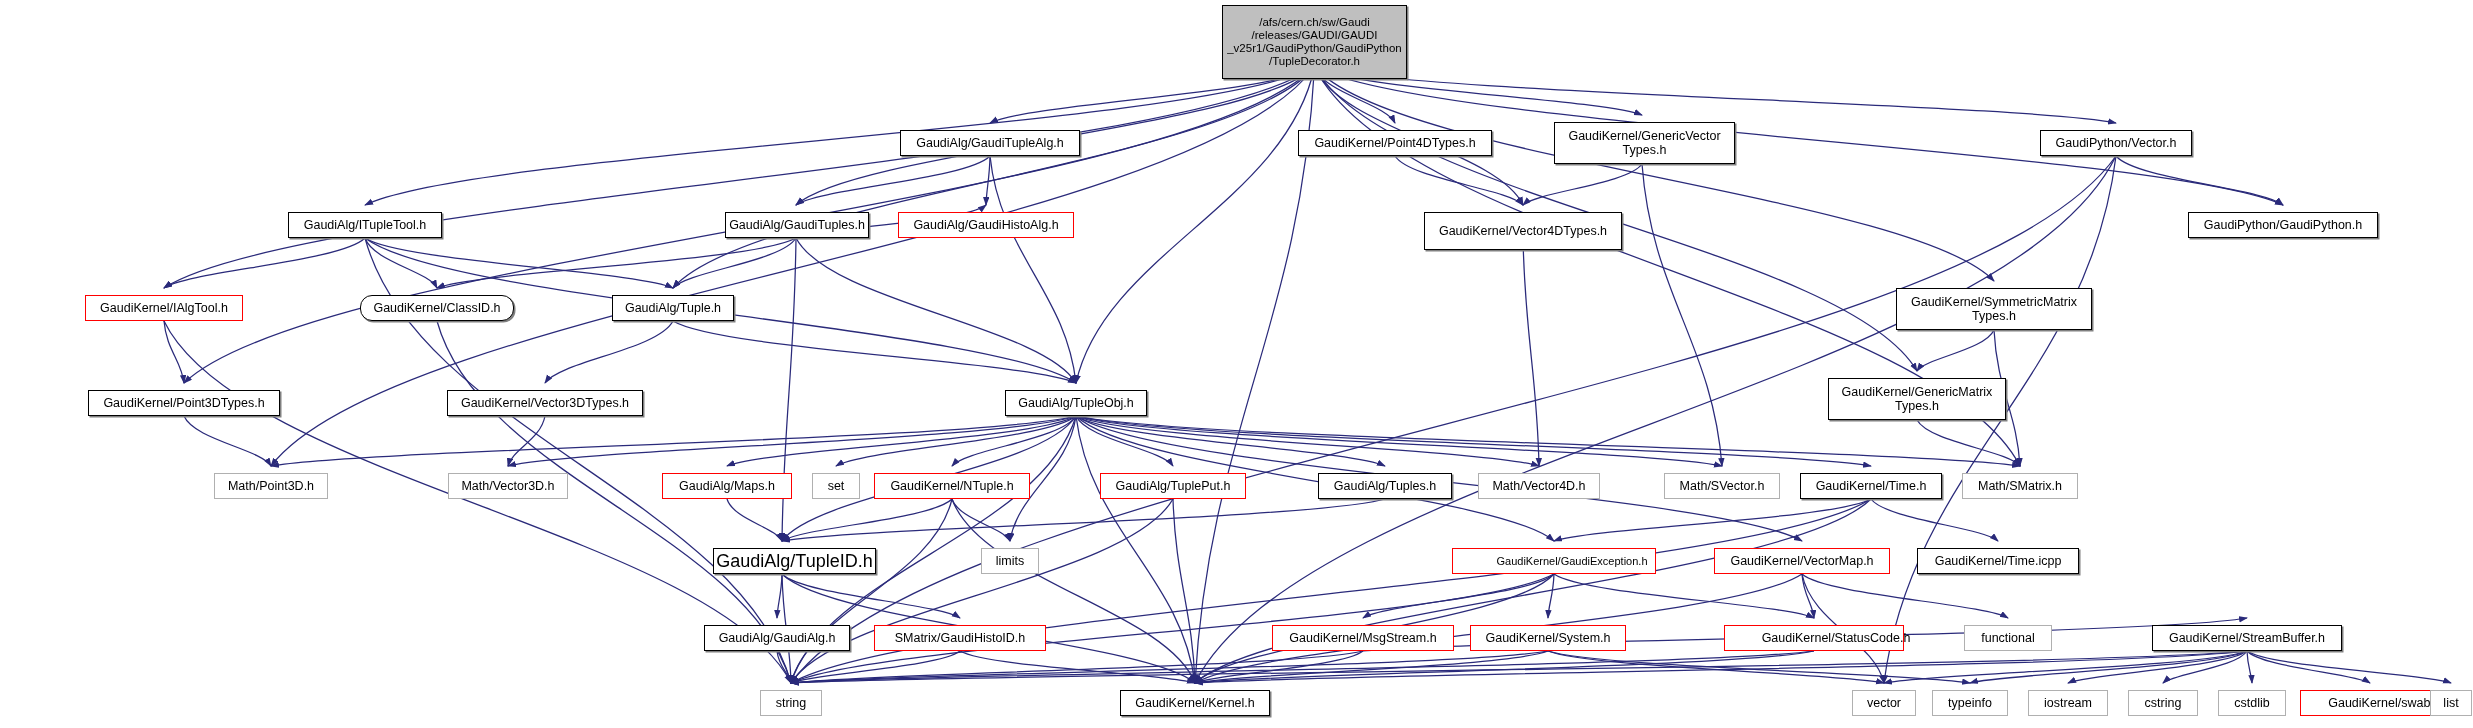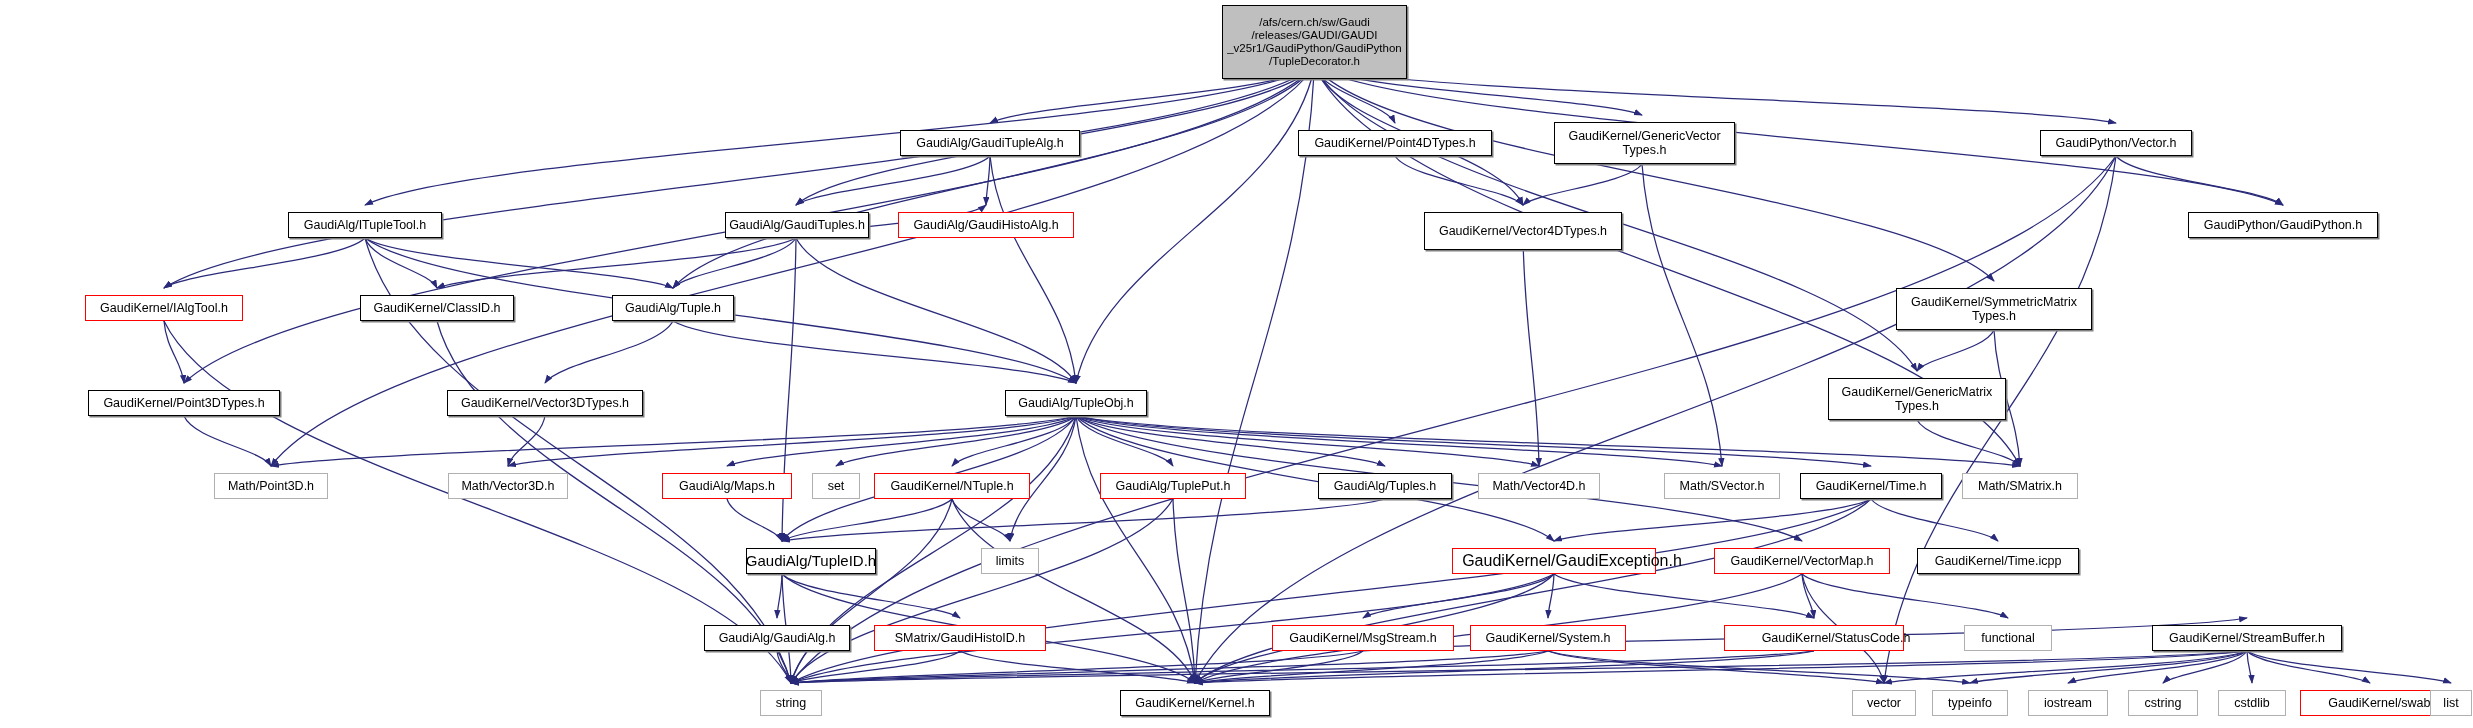--- a/index.html
+++ b/index.html
@@ -147,43 +147,43 @@
       <div class="node n-black" style="left: 1298px; top: 130px; width: 194px; height: 26px; font-size: 12.5px;">GaudiKernel/Point4DTypes.h</div>
       <div class="node n-black" style="left: 1554px; top: 122px; width: 181px; height: 42px; font-size: 12.5px;">GaudiKernel/GenericVector
 Types.h</div>
       <div class="node n-black" style="left: 2040px; top: 130px; width: 152px; height: 26px; font-size: 12.5px;">GaudiPython/Vector.h</div>
       <div class="node n-black" style="left: 288px; top: 212px; width: 154px; height: 26px; font-size: 12.5px;">GaudiAlg/ITupleTool.h</div>
       <div class="node n-black" style="left: 712px; top: 212px; width: 144px; height: 26px; font-size: 12.5px; margin-left: 13px;">GaudiAlg/GaudiTuples.h</div>
       <div class="node n-red" style="left: 898px; top: 212px; width: 176px; height: 26px; font-size: 12.5px;">GaudiAlg/GaudiHistoAlg.h</div>
       <div class="node n-black" style="left: 1424px; top: 212px; width: 198px; height: 38px; font-size: 12.5px;">GaudiKernel/Vector4DTypes.h</div>
       <div class="node n-black" style="left: 2188px; top: 212px; width: 190px; height: 26px; font-size: 12.5px;">GaudiPython/GaudiPython.h</div>
       <div class="node n-red" style="left: 85px; top: 295px; width: 158px; height: 26px; font-size: 12.5px;">GaudiKernel/IAlgTool.h</div>
-      <div class="node n-black" style="left: 360px; top: 295px; width: 154px; height: 26px; font-size: 12.5px;">GaudiKernel/ClassID.h</div>
+      <div class="node n-black" style="left: 360px; top: 295px; width: 154px; height: 26px; font-size: 12.5px; border-radius: 12px;">GaudiKernel/ClassID.h</div>
       <div class="node n-black" style="left: 612px; top: 295px; width: 122px; height: 26px; font-size: 12.5px;">GaudiAlg/Tuple.h</div>
       <div class="node n-black" style="left: 1896px; top: 288px; width: 196px; height: 42px; font-size: 12.5px;">GaudiKernel/SymmetricMatrix
 Types.h</div>
       <div class="node n-black" style="left: 88px; top: 390px; width: 192px; height: 26px; font-size: 12.5px;">GaudiKernel/Point3DTypes.h</div>
       <div class="node n-black" style="left: 447px; top: 390px; width: 196px; height: 26px; font-size: 12.5px;">GaudiKernel/Vector3DTypes.h</div>
       <div class="node n-black" style="left: 1005px; top: 390px; width: 142px; height: 26px; font-size: 12.5px;">GaudiAlg/TupleObj.h</div>
       <div class="node n-black" style="left: 1828px; top: 378px; width: 178px; height: 42px; font-size: 12.5px;">GaudiKernel/GenericMatrix
 Types.h</div>
       <div class="node n-grey" style="left: 214px; top: 473px; width: 114px; height: 26px; font-size: 12.5px;">Math/Point3D.h</div>
       <div class="node n-grey" style="left: 448px; top: 473px; width: 120px; height: 26px; font-size: 12.5px;">Math/Vector3D.h</div>
       <div class="node n-red" style="left: 662px; top: 473px; width: 130px; height: 26px; font-size: 12.5px;">GaudiAlg/Maps.h</div>
       <div class="node n-grey" style="left: 812px; top: 473px; width: 48px; height: 26px; font-size: 12.5px;">set</div>
       <div class="node n-red" style="left: 874px; top: 473px; width: 156px; height: 26px; font-size: 12.5px;">GaudiKernel/NTuple.h</div>
       <div class="node n-red" style="left: 1100px; top: 473px; width: 146px; height: 26px; font-size: 12.5px;">GaudiAlg/TuplePut.h</div>
       <div class="node n-black" style="left: 1318px; top: 473px; width: 134px; height: 26px; font-size: 12.5px;">GaudiAlg/Tuples.h</div>
       <div class="node n-grey" style="left: 1478px; top: 473px; width: 122px; height: 26px; font-size: 12.5px;">Math/Vector4D.h</div>
       <div class="node n-grey" style="left: 1664px; top: 473px; width: 116px; height: 26px; font-size: 12.5px;">Math/SVector.h</div>
       <div class="node n-black" style="left: 1800px; top: 473px; width: 142px; height: 26px; font-size: 12.5px;">GaudiKernel/Time.h</div>
       <div class="node n-grey" style="left: 1962px; top: 473px; width: 116px; height: 26px; font-size: 12.5px;">Math/SMatrix.h</div>
-      <div class="node n-black" style="left: 746px; top: 548px; width: 130px; height: 26px; font-size: 15px;">GaudiAlg/TupleID.h</div>
+      <div class="node n-black" style="left: 713px; top: 548px; width: 163px; height: 26px; font-size: 18px;">GaudiAlg/TupleID.h</div>
       <div class="node n-grey" style="left: 981px; top: 548px; width: 58px; height: 26px; font-size: 12.5px;">limits</div>
-      <div class="node n-red" style="left: 1452px; top: 548px; width: 204px; height: 26px; font-size: 16px; padding-left: 36px;">GaudiKernel/GaudiException.h</div>
+      <div class="node n-red" style="left: 1452px; top: 548px; width: 204px; height: 26px; font-size: 11px; padding-left: 36px;">GaudiKernel/GaudiException.h</div>
       <div class="node n-red" style="left: 1714px; top: 548px; width: 176px; height: 26px; font-size: 12.5px;">GaudiKernel/VectorMap.h</div>
       <div class="node n-black" style="left: 1917px; top: 548px; width: 162px; height: 26px; font-size: 12.5px;">GaudiKernel/Time.icpp</div>
       <div class="node n-black" style="left: 704px; top: 625px; width: 146px; height: 26px; font-size: 12.5px;">GaudiAlg/GaudiAlg.h</div>
       <div class="node n-red" style="left: 874px; top: 625px; width: 172px; height: 26px; font-size: 12.5px;">SMatrix/GaudiHistoID.h</div>
       <div class="node n-red" style="left: 1272px; top: 625px; width: 182px; height: 26px; font-size: 12.5px;">GaudiKernel/MsgStream.h</div>
       <div class="node n-red" style="left: 1470px; top: 625px; width: 156px; height: 26px; font-size: 12.5px;">GaudiKernel/System.h</div>
       <div class="node n-red" style="left: 1724px; top: 625px; width: 180px; height: 26px; font-size: 12.5px; padding-left: 44px;">GaudiKernel/StatusCode.h</div>
       <div class="node n-grey" style="left: 1964px; top: 625px; width: 88px; height: 26px; font-size: 12.5px;">functional</div>
       <div class="node n-black" style="left: 2152px; top: 625px; width: 190px; height: 26px; font-size: 12.5px;">GaudiKernel/StreamBuffer.h</div>
       <div class="node n-grey" style="left: 760px; top: 690px; width: 62px; height: 26px; font-size: 12.5px;">string</div>

